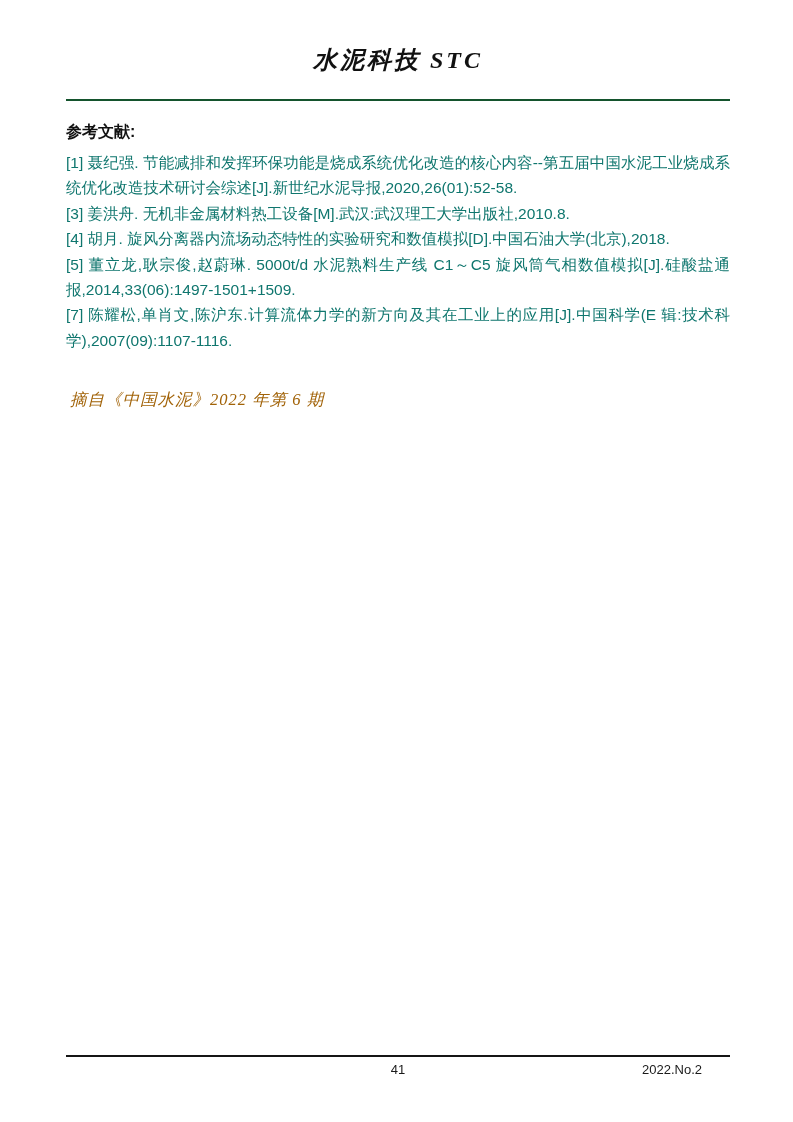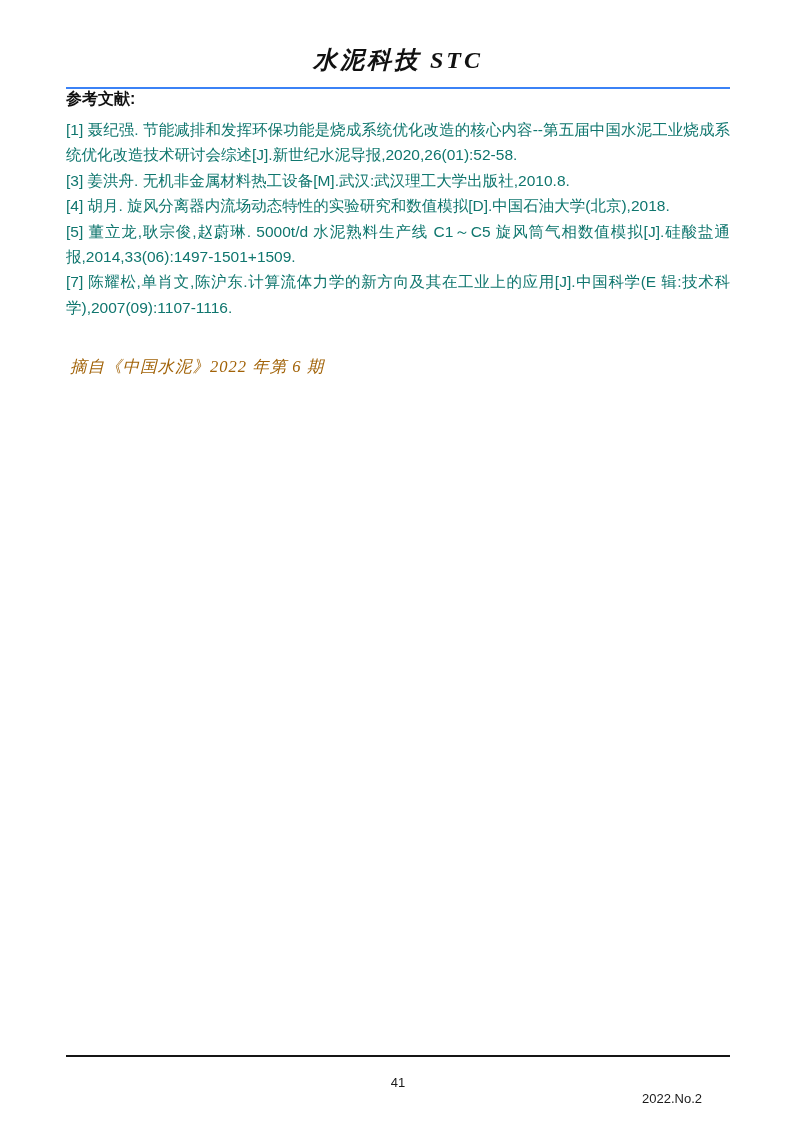--- a/index.html
+++ b/index.html
@@ -12,34 +12,35 @@
     background: #ffffff;
     color: #1a1a1a;
     font-family: "Liberation Sans", sans-serif;
     overflow: hidden;
   }
   .content {
     padding: 0 63px 0 66px;
   }
   .page-header {
     padding-top: 46px;
-    padding-bottom: 12px;
-    border-bottom: 2px solid #3b82f6;
+    padding-bottom: 24px;
+    border-bottom: 2px solid #14532d;
   }
   .journal-title {
     text-align: center;
     font-family: "Liberation Serif", serif;
     font-style: italic;
     font-weight: 600;
     font-size: 24px;
     line-height: 29px;
     letter-spacing: 3px;
     color: #111;
   }
   .references-heading {
+    margin-top: 21px;
     margin-bottom: 7px;
     font-size: 16px;
     font-weight: bold;
     color: #111;
   }
   .ref-list { }
   .ref-item {
     font-size: 15.5px;
     line-height: 25.4px;
     text-align: justify;
@@ -53,40 +54,40 @@
     font-size: 16.5px;
     letter-spacing: 1px;
     color: #a16207;
   }
   .page-footer {
     position: absolute;
     left: 66px;
     right: 63px;
     top: 1055px;
     border-top: 2px solid #151515;
-    padding-top: 18px;
+    padding-top: 5px;
     height: 24px;
   }
   .footer-inner {
     position: relative;
     width: 100%;
     height: 100%;
     font-size: 13px;
     color: #1a1a1a;
   }
   .page-number {
     position: absolute;
     left: 50%;
     transform: translateX(-50%);
     top: 0;
   }
   .issue-label {
     position: absolute;
     right: 28px;
-    top: 16px;
+    top: 0;
   }
 </style>
 </head>
 <body>
 
 <div class="page">
 
   <div class="content">
     <header class="page-header">
       <div class="journal-title">水泥科技 STC</div>

